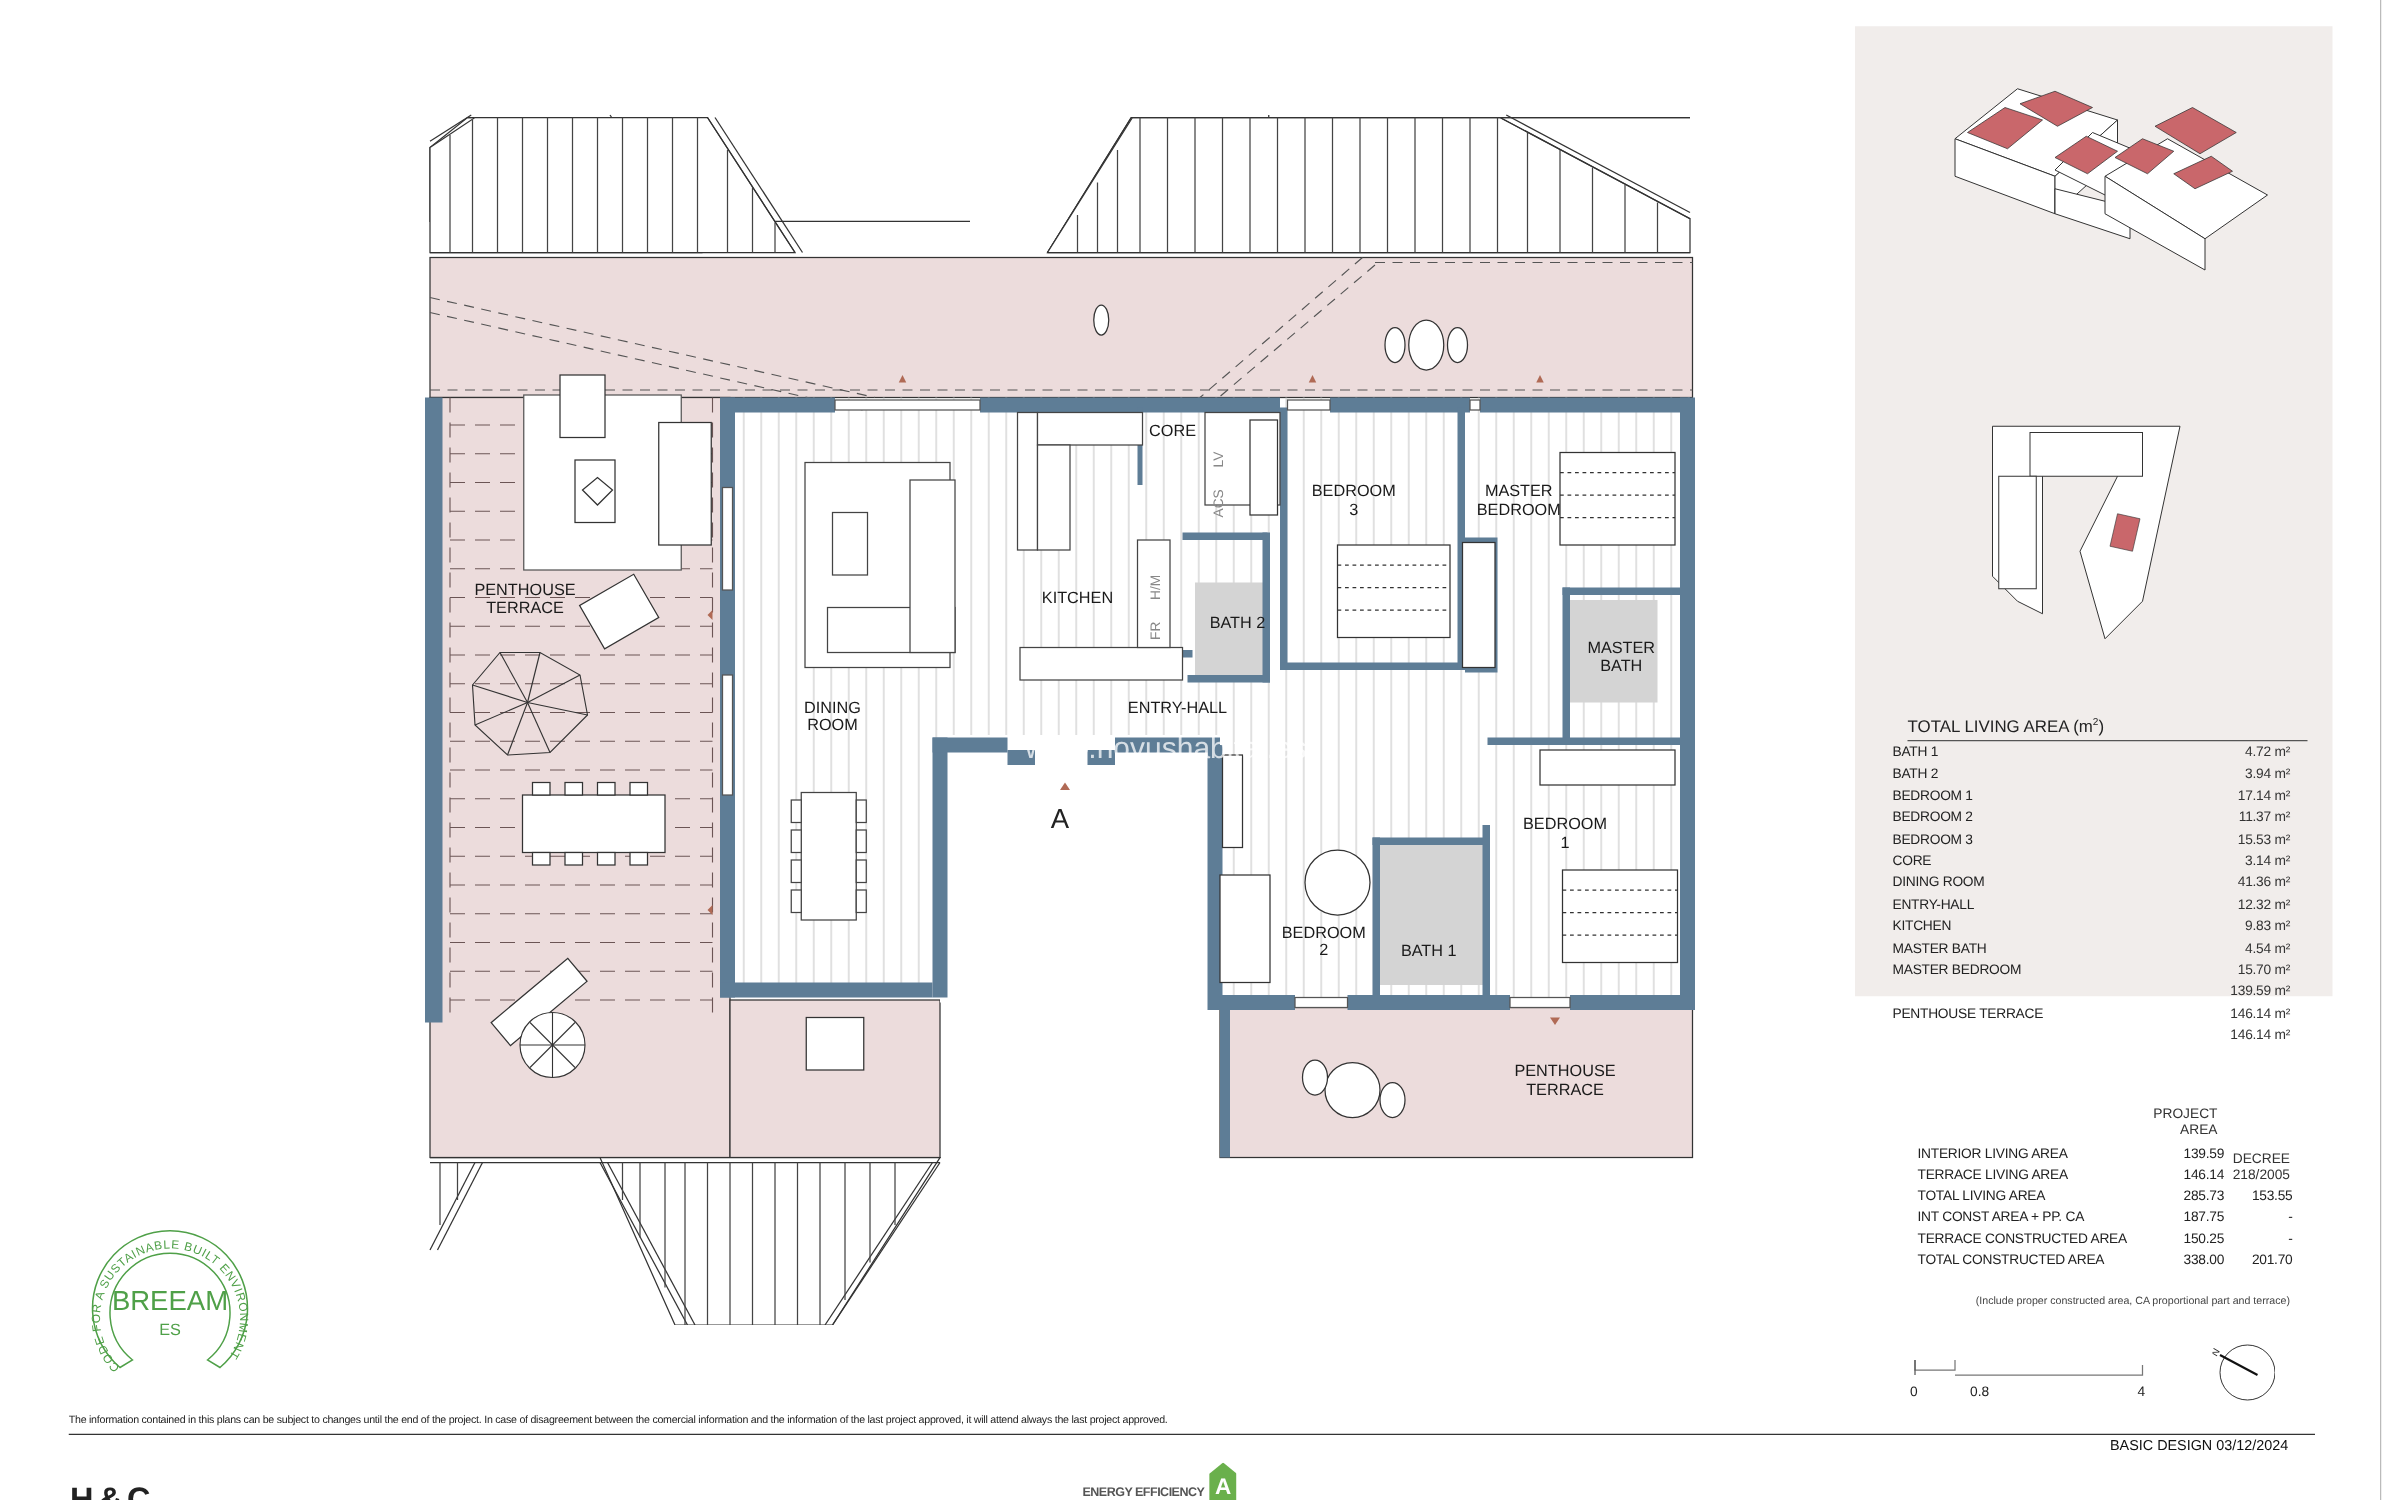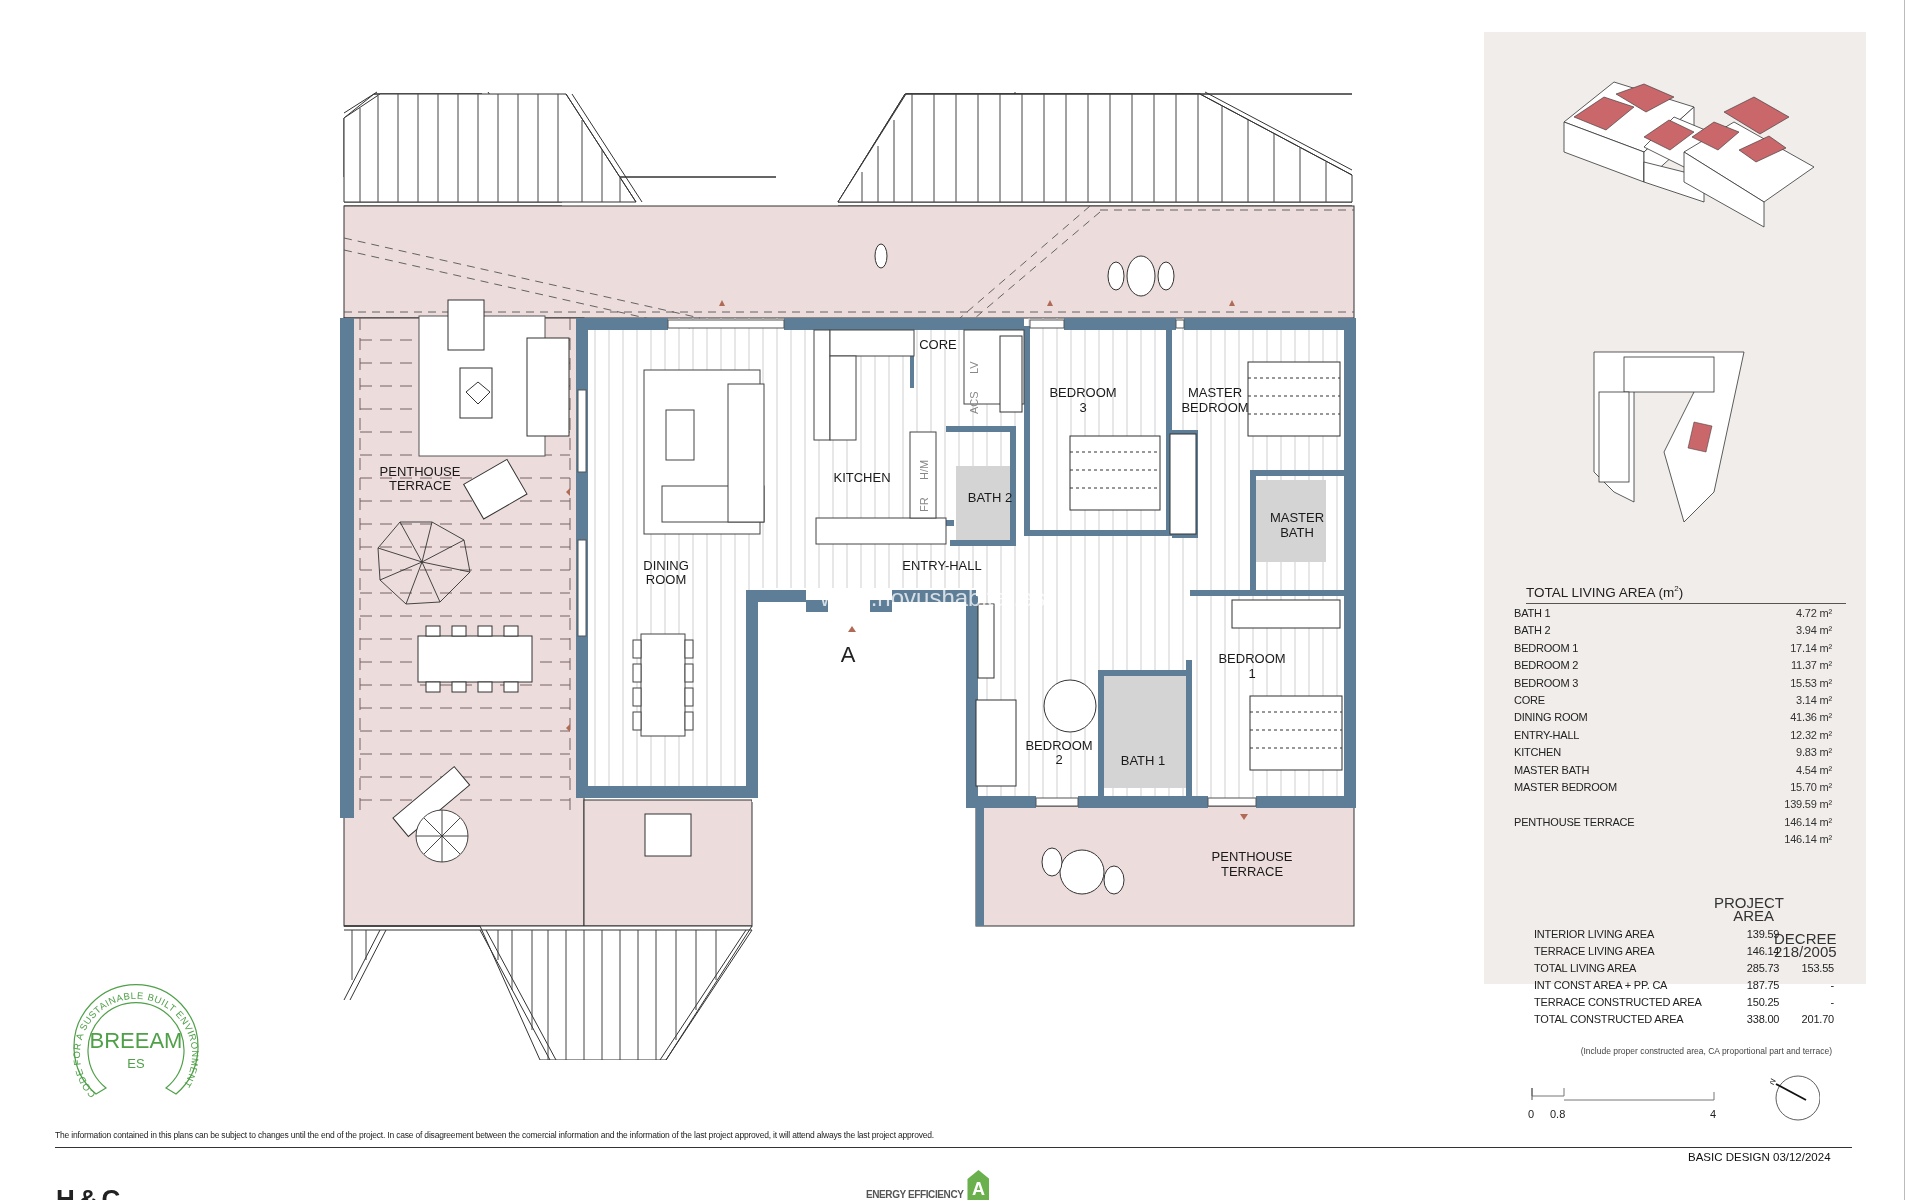--- a/index.html
+++ b/index.html
@@ -4,32 +4,32 @@
 <style>
   * { box-sizing: border-box; margin: 0; padding: 0; }
   html, body { width: 1920px; height: 1200px; background: #ffffff; overflow: hidden; }
   body { position: relative; font-family: "Liberation Sans", sans-serif; color: #222; }
 
   #plan-svg { position: absolute; left: 0; top: 0; width: 1480px; height: 1060px; }
   .room-label { font-family: "Liberation Sans", sans-serif; font-size: 13px; fill: #1a1a1a; text-anchor: middle; }
   .small-label { font-family: "Liberation Sans", sans-serif; font-size: 11px; fill: #888; }
 
   
-  .info-panel { position: absolute; left: 1484px; top: 32px; width: 382px; height: 952px; background: #f1edeb; padding-left: 44px; }
+  .info-panel { position: absolute; left: 1484px; top: 21px; width: 382px; height: 776px; background: #f1edeb; padding-left: 44px; }
   .iso-view { position: absolute; left: 40px; top: 20px; width: 300px; height: 190px; }
   .keyplan { position: absolute; left: 90px; top: 300px; width: 200px; height: 200px; }
 
   .area-title { position: absolute; left: 42px; top: 552px; width: 320px; font-size: 13.5px; color: #222; padding-bottom: 3px; border-bottom: 1px solid #555; }
   .area-title sup { font-size: 8px; }
   .area-list { position: absolute; left: 30px; top: 573px; width: 318px; }
   .area-row { display: flex; justify-content: space-between; font-size: 11px; height: 17.4px; line-height: 17.4px; color: #222; font-family: "Liberation Sans Narrow", "Liberation Sans", sans-serif; letter-spacing: -0.2px; }
   .area-row .val { color: #333; }
 
   .summary { position: absolute; left: 30px; top: 864px; width: 320px; }
-  .summary-head { display: flex; font-size: 15px; color: #333; height: 30px; }
+  .summary-head { display: flex; font-size: 11px; color: #333; height: 30px; }
   .summary-head .lbl { width: 200px; }
   .summary-head .c1 { width: 60px; text-align: right; line-height: 13px; }
   .summary-head .c2 { width: 58px; text-align: right; line-height: 13px; margin-top: 36px; }
   .summary-row { display: flex; font-size: 11px; height: 17px; line-height: 17px; color: #222; letter-spacing: -0.2px; margin-left: 20px; }
   .summary-row .lbl { width: 200px; }
   .summary-row .c1 { width: 60px; text-align: right; }
   .summary-row .c2 { width: 58px; text-align: right; }
   .summary-note { font-size: 8.5px; color: #444; text-align: right; margin-top: 18px; width: 318px; }
 
   
@@ -595,21 +595,21 @@
   </div>
 </div>
 
 <div class="scale-bar">
   <svg width="200" height="22" viewBox="0 0 200 22">
     <path d="M6,2 V10 H38 V2" stroke="#777" fill="none" stroke-width="1"></path>
     <path d="M38,14 H188 V6" stroke="#777" fill="none" stroke-width="1"></path>
     <line x1="6" y1="2" x2="6" y2="14" stroke="#555"></line>
   </svg>
   <span class="scale-lbl" style="left:2px;">0</span>
-  <span class="scale-lbl" style="left:24px;text-align:center;">0.8</span>
+  <span class="scale-lbl" style="left:50px;text-align:center;">0.8</span>
   <span class="scale-lbl" style="left:184px;">4</span>
 </div>
 
 <svg class="north-arrow" viewBox="0 0 50 50">
   <circle cx="28" cy="26" r="22" fill="none" stroke="#333" stroke-width="0.8"></circle>
   <line x1="6" y1="12" x2="36" y2="28" stroke="#111" stroke-width="1.8"></line>
   <text x="0" y="12" font-size="8" font-family="Liberation Sans, sans-serif" fill="#222" transform="rotate(-60 3 10)">N</text>
 </svg>
 
 <div class="disclaimer">The information contained in this plans can be subject to changes until the end of the project. In case of disagreement between the comercial information and the information of the last project approved, it will attend always the last project approved.</div>

